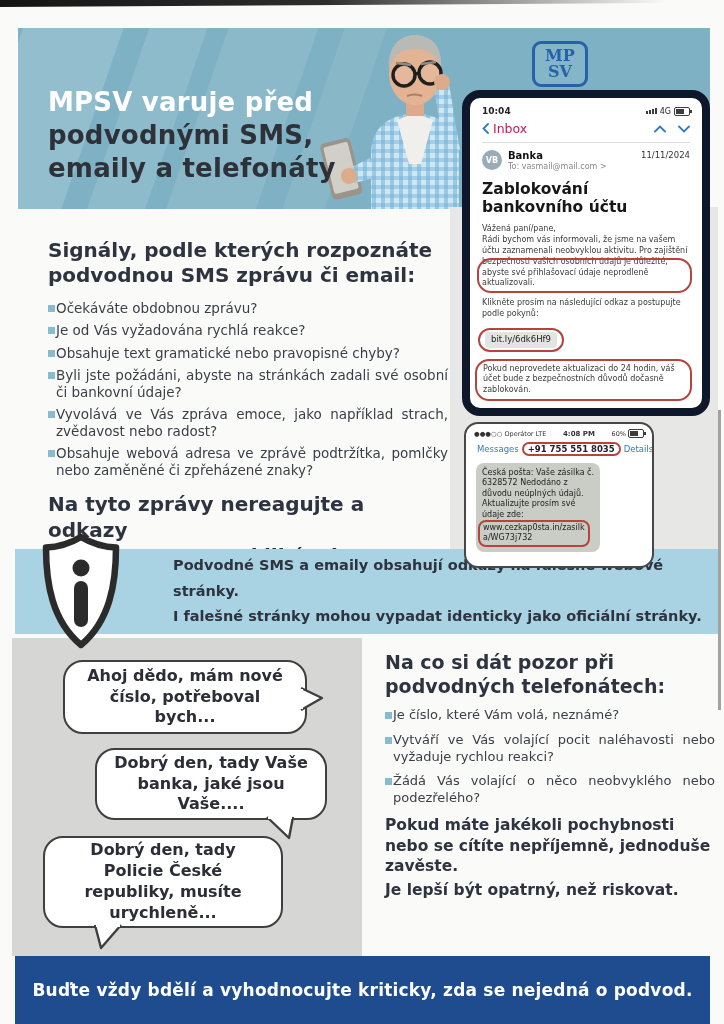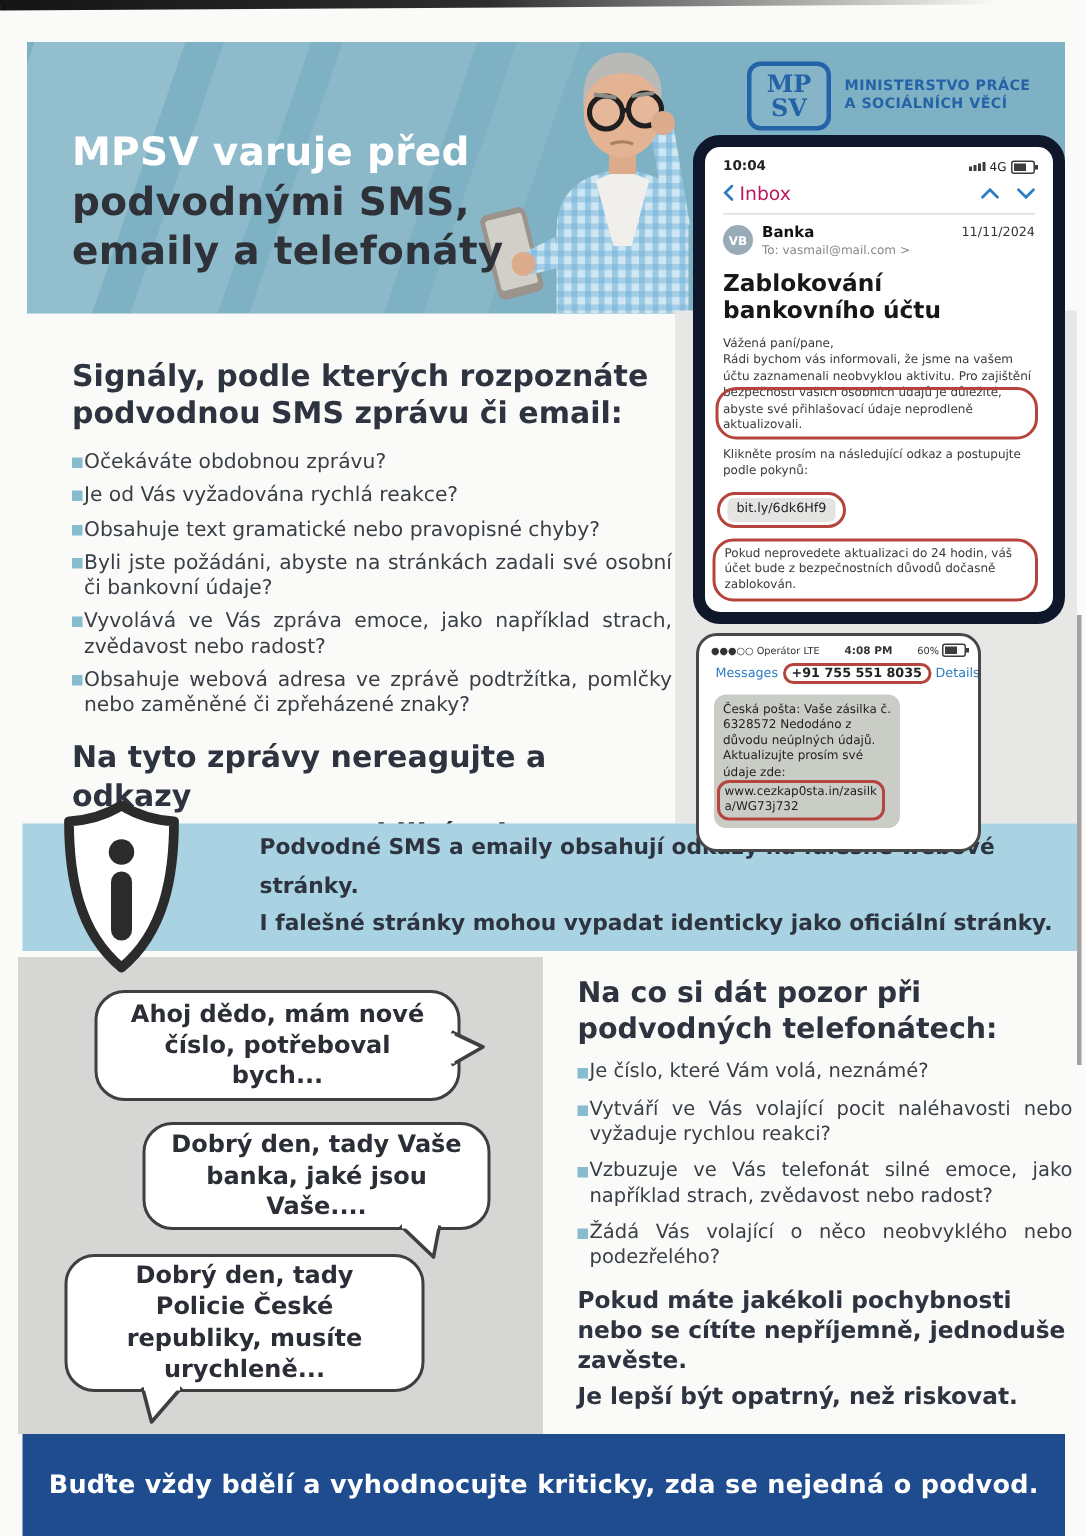--- a/index.html
+++ b/index.html
@@ -22,21 +22,21 @@
   .stripe.s1 { left:-30px; width:95px; opacity:.17; }
   .stripe.s2 { left:95px;  width:55px; opacity:.13; }
   .stripe.s3 { left:175px; width:85px; opacity:.10; }
   .stripe.s4 { left:290px; width:40px; opacity:.08; }
 
   .title { position:absolute; left:30px; top:58px; font-size:26px; font-weight:bold;
     line-height:1.27; letter-spacing:.2px; z-index:3; }
   .title .t1 { color:#ffffff; display:block; }
   .title .t2, .title .t3 { color:#2e3138; display:block; }
 
-  .logo { position:absolute; left:480px; top:13px; display:flex; align-items:center; gap:9px; z-index:4; }
+  .logo { position:absolute; left:480px; top:13px; display:flex; align-items:center; gap:9px; z-index:4;flex-direction:column; }
   .logo-box { width:50px; height:40px; border:3px solid #2563a8; border-radius:9px;
     color:#2563a8; font-family:"DejaVu Serif","Liberation Serif",serif; font-weight:bold;
     font-size:16px; line-height:.98; display:flex; flex-direction:column; align-items:center; justify-content:center; background:rgba(255,255,255,.06); }
   .logo-text { font-size:9.5px; font-weight:bold; color:#2563a8; line-height:1.3; letter-spacing:.3px; }
 
   .man { position:absolute; left:300px; top:4px; z-index:2; }
 
   
   .right-backdrop { position:absolute; left:450px; top:207px; width:268px; height:342px;
     background:#e7e8e6; z-index:1; }
@@ -390,24 +390,20 @@
       <li>
           <span class="sq"></span>
           <span class="txt">Je číslo, které Vám volá, neznámé?</span>
         </li>
       <li>
           <span class="sq"></span>
           <span class="txt">Vytváří ve Vás volající pocit naléhavosti nebo vyžaduje rychlou reakci?</span>
         </li>
       <li>
           <span class="sq"></span>
-          <span class="txt">Vzbuzuje ve Vás telefonát silné emoce, jako například strach, zvědavost nebo radost?</span>
-        </li>
-      <li>
-          <span class="sq"></span>
           <span class="txt">Žádá Vás volající o něco neobvyklého nebo podezřelého?</span>
         </li>
     </ul>
     <div class="advice">Pokud máte jakékoli pochybnosti nebo se cítíte nepříjemně, jednoduše zavěste.</div>
     <div class="advice advice2">Je lepší být opatrný, než riskovat.</div>
   </div>
 
   <div class="footer">
     <span class="footer-text">Buďte vždy bdělí a vyhodnocujte kriticky, zda se nejedná o podvod.</span>
   </div>

